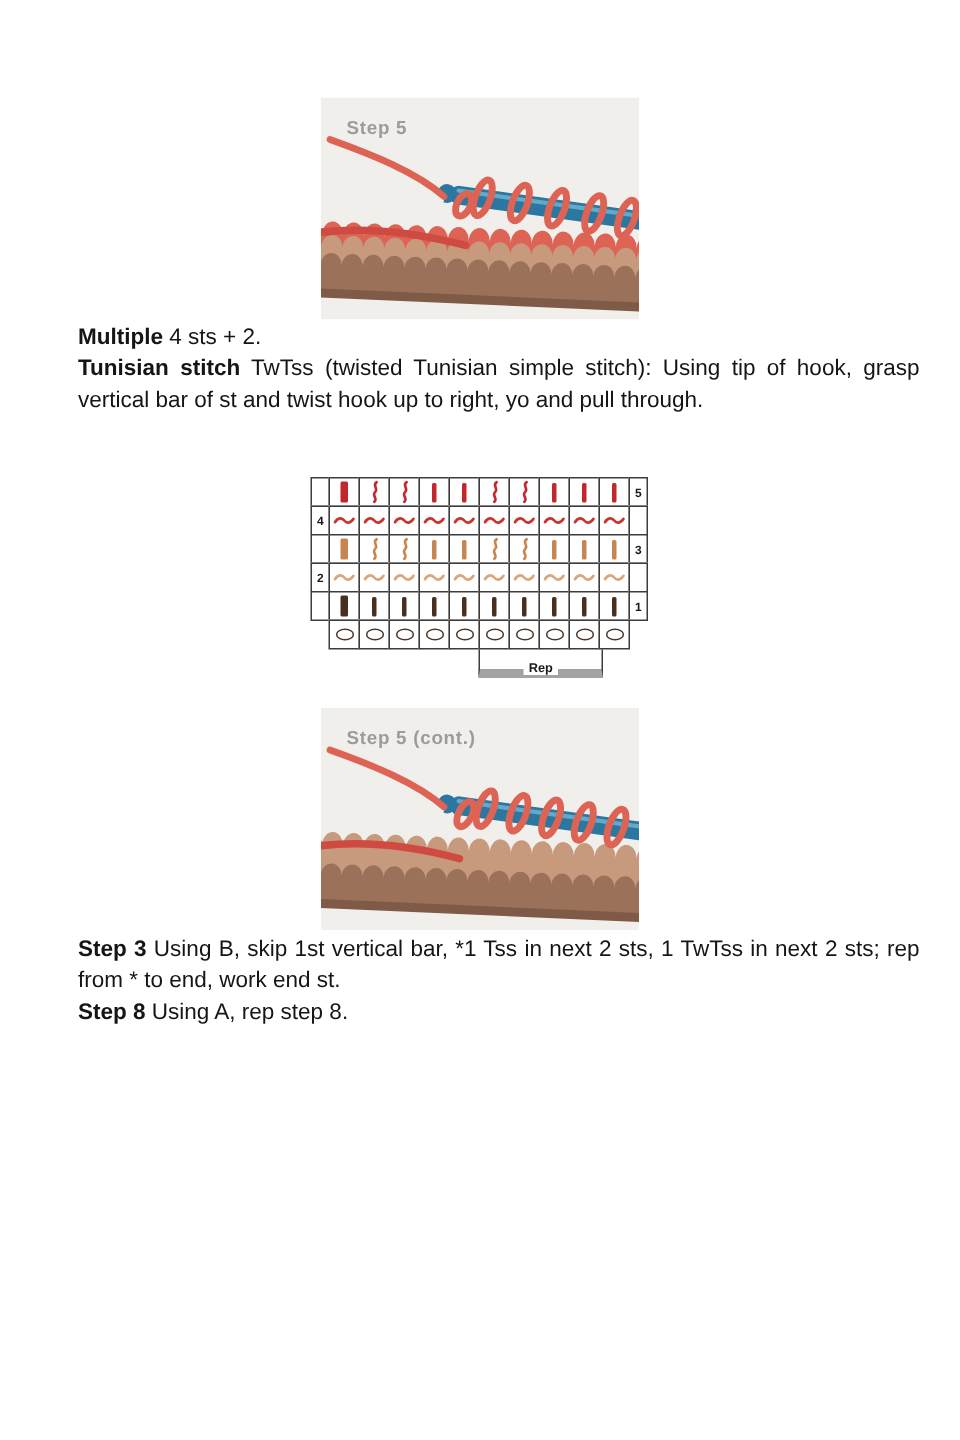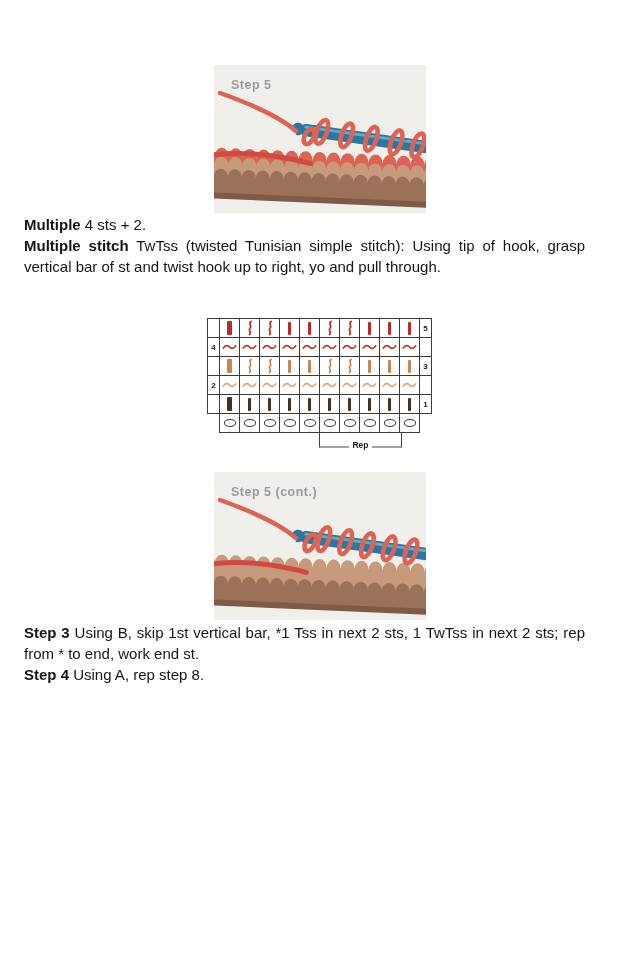--- a/index.html
+++ b/index.html
@@ -9,21 +9,21 @@
   }
   
   .photo{position:absolute;width:212px;height:148px;margin:0;}
   .photo-1{left:214px;top:65px;}
   .photo-2{left:214px;top:472px;text-decoration:underline;}
   .photo svg{display:block;width:212px;height:148px;}
   .photo-label-text{
     font-family:"Liberation Sans",sans-serif;font-size:12.5px;font-weight:600;letter-spacing:.5px;
   }
   
-  .textblock{position:absolute;left:24px;width:561px;}
+  .textblock{position:absolute;left:52px;width:561px;}
   .textblock-top{top:215px;}
   .textblock-bottom{top:623px;}
   .para{margin:0;font-size:15px;line-height:20.8px;}
   .para.justify{text-align:justify;}
   .para b{font-weight:700;}
   .inline-link{color:inherit;text-decoration:none;cursor:pointer;}
   
   .chart-wrap{position:absolute;left:207px;top:318px;width:240px;}
   .chart-row{display:flex;margin-bottom:-1px;}
   .cell{
@@ -32,21 +32,21 @@
   }
   .cell.lab{width:13px;font-size:8px;font-weight:700;color:#1a1a1a;}
   .spacer-cell{box-sizing:border-box;width:12px;height:20px;}
   .bar{display:block;width:2.5px;height:13px;border-radius:1px;}
   .bar.thick{width:4.5px;height:13.5px;}
   .twist{display:block;width:9px;height:16px;}
   .tilde{display:block;width:15px;height:8px;}
   .oval{display:block;box-sizing:border-box;width:12px;height:7.5px;border:1.6px solid #4c392b;border-radius:50%;}
   .rep-bracket{
     position:absolute;left:112px;top:115px;width:81px;height:13px;
-    border-left:1px solid #3c3c3c;border-right:1px solid #3c3c3c;border-bottom:2px solid #a3a3a3;
+    border-left:1px solid #3c3c3c;border-right:1px solid #3c3c3c;border-bottom:6px solid #a3a3a3;
     display:flex;justify-content:center;align-items:flex-end;
   }
   .rep-label{
     font-size:8.5px;font-weight:700;background:#ffffff;padding:0 3px;line-height:9px;
     transform:translateY(4px);color:#1a1a1a;
   }
 </style>
 </head>
 <body>
 
@@ -76,21 +76,21 @@
           <ellipse cx="183" cy="63.5" rx="5" ry="12.5" transform="rotate(12 183 63.5)" stroke="#dd6454"></ellipse>
           <ellipse cx="205" cy="63.5" rx="5" ry="12.5" transform="rotate(12 205 63.5)" stroke="#dd6454"></ellipse>
         </g>
       </g>
       <path d="M82,66 C 64,50 34,38 6,28" fill="none" stroke-width="4.5" stroke-linecap="round" stroke="#dd6454"></path>
     </svg>
   </figure>
 
   <div class="textblock textblock-top">
     <p class="para"><b>Multiple</b><span> 4 sts + 2.</span></p>
-    <p class="para justify"><b>Multiple stitch</b><span> TwTss (twisted Tunisian simple stitch): Using tip of hook, grasp vertical bar of st and twist hook up to right, yo and pull through.</span></p>
+    <p class="para justify"><b>Tunisian stitch</b><span> TwTss (twisted Tunisian simple stitch): Using tip of hook, grasp vertical bar of st and twist hook up to right, yo and pull through.</span></p>
   </div>
 
   <div class="chart-wrap">
     <div id="chart-grid">
         <div class="chart-row">
           <div class="cell lab"></div>
           <div class="cell">
             <span class="bar thick" style="background:#c1272d"></span>
           </div>
           <div class="cell">
@@ -377,16 +377,16 @@
           <ellipse cx="176" cy="63.5" rx="5" ry="12.5" transform="rotate(12 176 63.5)" stroke="#dd6454"></ellipse>
           <ellipse cx="198" cy="63.5" rx="5" ry="12.5" transform="rotate(12 198 63.5)" stroke="#dd6454"></ellipse>
         </g>
       </g>
       <path d="M82,66 C 64,50 34,38 6,28" fill="none" stroke-width="4.5" stroke-linecap="round" stroke="#dd6454"></path>
     </svg>
   </figure>
 
   <div class="textblock textblock-bottom">
     <p class="para justify"><b>Step 3</b><span> Using B, skip 1st vertical bar, *1 Tss in next 2 sts, 1 TwTss in next 2 sts; rep from * to end, work end st.</span></p>
-    <p class="para"><b>Step 4</b><span> Using A, rep step 8.</span></p>
+    <p class="para"><b>Step 8</b><span> Using A, rep step 8.</span></p>
   </div>
 
 </div>
 
 </body></html>

